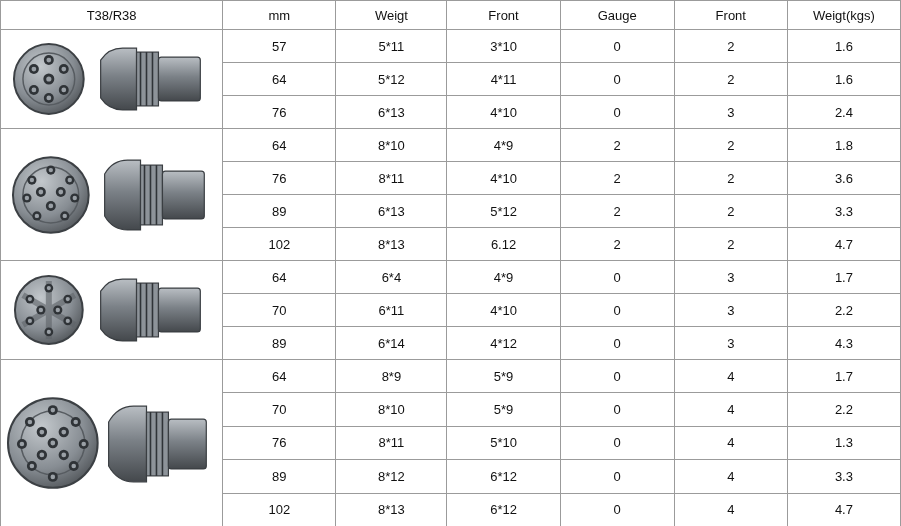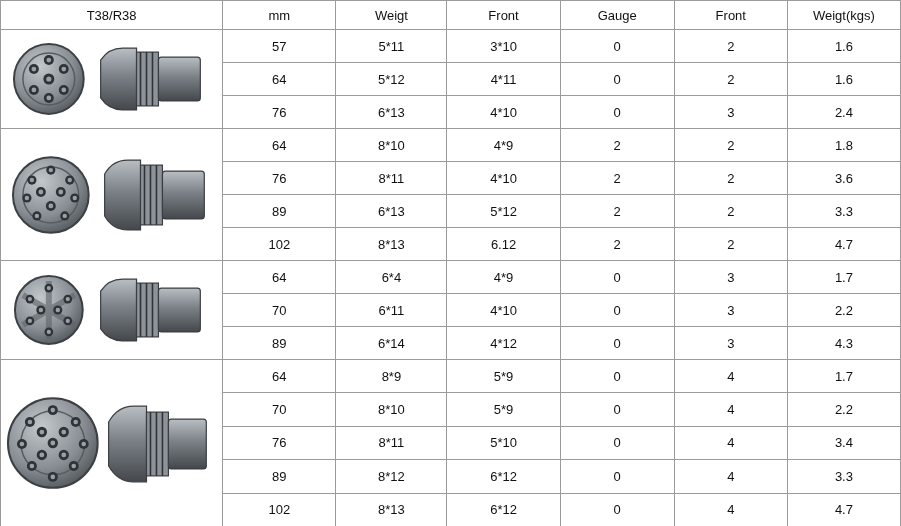--- a/index.html
+++ b/index.html
@@ -380,21 +380,21 @@
         <td>0</td>
         <td>4</td>
         <td>2.2</td>
       </tr>
       <tr>
         <td>76</td>
         <td>8*11</td>
         <td>5*10</td>
         <td>0</td>
         <td>4</td>
-        <td>3.4</td>
+        <td>1.3</td>
       </tr>
       <tr>
         <td>89</td>
         <td>8*12</td>
         <td>6*12</td>
         <td>0</td>
         <td>4</td>
         <td>3.3</td>
       </tr>
       <tr>

